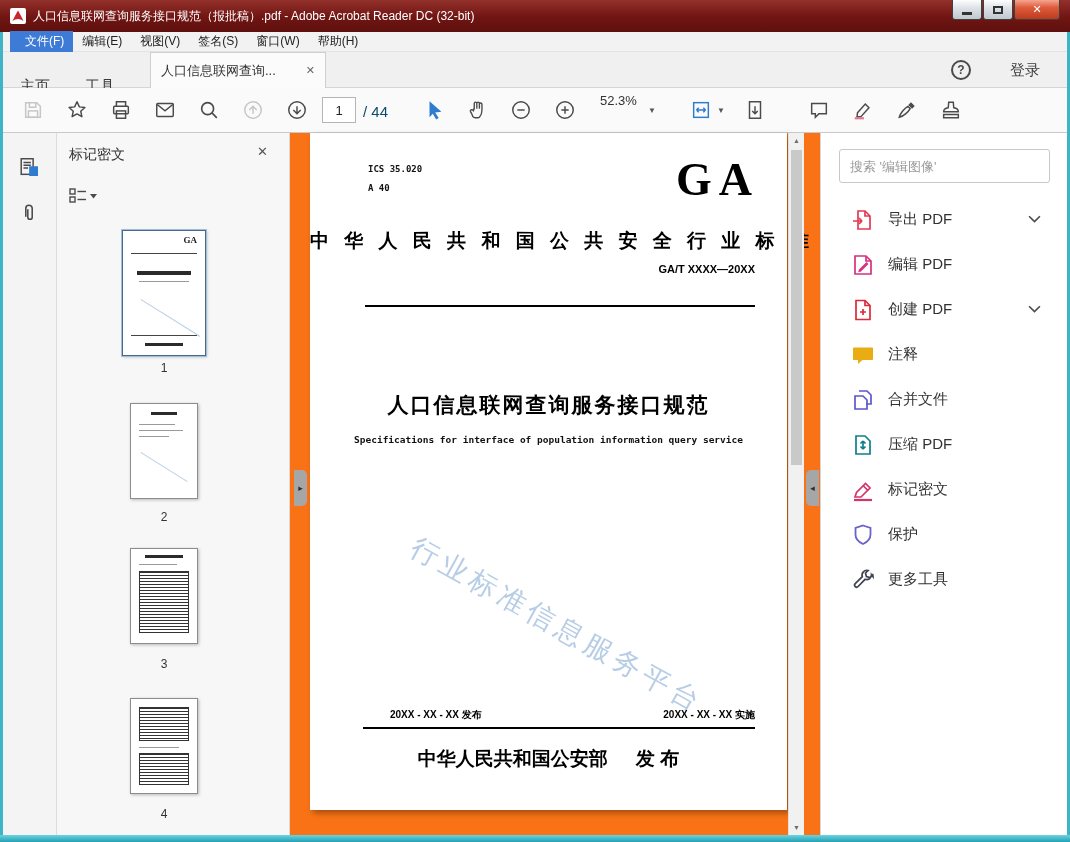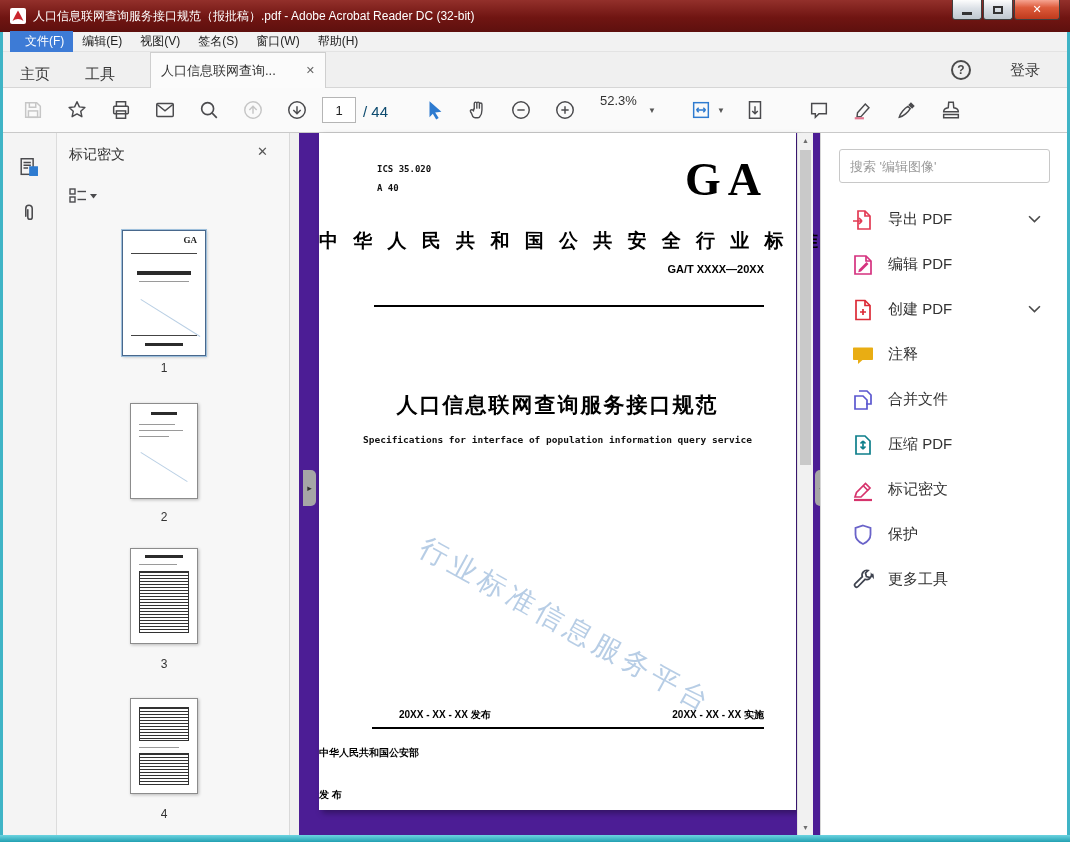--- a/index.html
+++ b/index.html
@@ -28,21 +28,21 @@
 
   
   .menubar { position:absolute; left:0; top:32px; width:1070px; height:20px; background:#f2f2f2;
     border-bottom:1px solid #e3e3e3; display:flex; align-items:center; padding-left:10px; }
   .menu-item { font-size:12px; color:#222; padding:2px 9px; }
   .menu-item.active { background:#3d7bd6; color:#fff;padding-left:15px; }
 
   
   .tabbar { position:absolute; left:0; top:52px; width:1070px; height:36px; background:#f0f0f0;
     border-bottom:1px solid #d6d6d6; }
-  .tab-simple { position:absolute; top:4px; height:32px; line-height:36px; font-size:15px; color:#3a3a3a; }
+  .tab-simple { position:absolute; top:16px; height:32px; line-height:36px; font-size:15px; color:#3a3a3a; }
   .doc-tab { position:absolute; left:150px; top:0; width:176px; height:36px; background:#fbfbfb;
     border:1px solid #cfcfcf; border-bottom:none; display:flex; align-items:center; padding:0 10px; z-index:2; }
   .doc-tab-label { font-size:13px; color:#333; white-space:nowrap; overflow:hidden; flex:1; }
   .tab-close { color:#666; font-size:11px; margin-left:8px; }
   .help-circle { position:absolute; left:951px; top:8px; width:20px; height:20px; border:2px solid #4a4a4a;
     border-radius:50%; color:#4a4a4a; font-size:12px; font-weight:bold; display:flex; align-items:center; justify-content:center; }
   .signin { position:absolute; left:1010px; top:0; height:36px; line-height:36px; font-size:15px; color:#3a3a3a; }
 
   
   .toolbar { position:absolute; left:0; top:88px; width:1070px; height:45px; background:#fafafa;
@@ -76,21 +76,21 @@
   .mini-dark { position:absolute; background:#2b2b2b; }
   .mini-stripes { position:absolute; background:repeating-linear-gradient(#333 0 1px,#fff 1px 3px); }
   .mini-diag { position:absolute; width:70px; height:1px; background:#b9cfe4; transform:rotate(32deg); transform-origin:left top; }
   .mini-ga { position:absolute; font-family:"Liberation Serif","DejaVu Serif",serif; font-weight:bold; color:#222; }
 
   .pscroll { position:absolute; left:266px; top:90px; width:16px; height:612px; background:#f1f1f1;
     border-left:1px solid #e4e4e4; }
   .pthumb { position:absolute; left:2px; top:4px; width:11px; height:68px; background:#c9c9c9; }
   .sarrow { position:absolute; font-size:7px; color:#6e6e6e; left:4px; }
 
-  .docarea { position:absolute; left:290px; top:0; width:530px; height:702px; background:#4c1d95;margin-left:9px; }
+  .docarea { position:absolute; left:290px; top:0; width:530px; height:702px; background:#f97316; }
   .page { position:absolute; left:20px; top:0; width:477px; height:677px; background:#fff;
     box-shadow:3px 3px 6px rgba(0,0,0,.35); }
   .ics { position:absolute; left:58px; top:31px; font-family:"DejaVu Sans Mono",monospace; font-size:9px; font-weight:bold; color:#111; }
   .clscode { position:absolute; left:58px; top:50px; font-family:"DejaVu Sans Mono",monospace; font-size:9px; font-weight:bold; color:#111; }
   .galogo { position:absolute; right:28px; top:24px; font-family:"Liberation Serif","DejaVu Serif",serif;
     font-size:46px; font-weight:bold; letter-spacing:7px; color:#000; line-height:1; }
   .stdheader { position:absolute; left:0; width:100%; top:95px; text-align:center; font-size:19px;
     font-weight:bold; letter-spacing:5px; color:#000; white-space:nowrap; }
   .stdnum { position:absolute; right:32px; top:130px; font-size:11px; font-weight:bold; color:#000; }
   .rule { position:absolute; background:#000; height:2px; }
@@ -98,21 +98,21 @@
   .doctitle { position:absolute; left:0; width:100%; top:258px; text-align:center; font-size:21px;
     font-weight:bold; color:#000; letter-spacing:2px; }
   .docsub { position:absolute; left:0; width:100%; top:301px; text-align:center;
     font-family:"DejaVu Sans Mono",monospace; font-size:9.5px; font-weight:bold; color:#111; }
   .wm { position:absolute; left:112px; top:396px; font-size:28px; letter-spacing:5px;
     color:rgba(124,164,208,.55); transform:rotate(29deg); transform-origin:left top; white-space:nowrap; }
   .dleft { position:absolute; left:80px; top:575px; font-size:10px; font-weight:bold; color:#000; }
   .dright { position:absolute; right:32px; top:575px; font-size:10px; font-weight:bold; color:#000; }
   .r2 { left:53px; right:32px; top:594px; }
   .issuer { position:absolute; left:0; width:100%; top:613px; display:flex; justify-content:center;
-    gap:28px; font-size:10px; font-weight:bold; color:#000;flex-direction:column; }
+    gap:28px; font-size:19px; font-weight:bold; color:#000; }
 
   .vscroll { position:absolute; left:498px; top:0; width:16px; height:702px; background:#f1f1f1;
     border-left:1px solid #e0e0e0; }
   .vthumb { position:absolute; left:2px; top:17px; width:11px; height:315px; background:#c9c9c9; }
   .clps { position:absolute; top:337px; width:13px; height:36px; background:#a6a6a6; color:#2e2e2e;
     display:flex; align-items:center; justify-content:center; font-size:9px; }
   .clps.l { left:4px; border-radius:0 5px 5px 0; }
   .clps.r { left:516px; border-radius:5px 0 0 5px; }
 
   .rpanel { position:absolute; left:820px; top:0; width:274px; height:702px; background:#fff;

